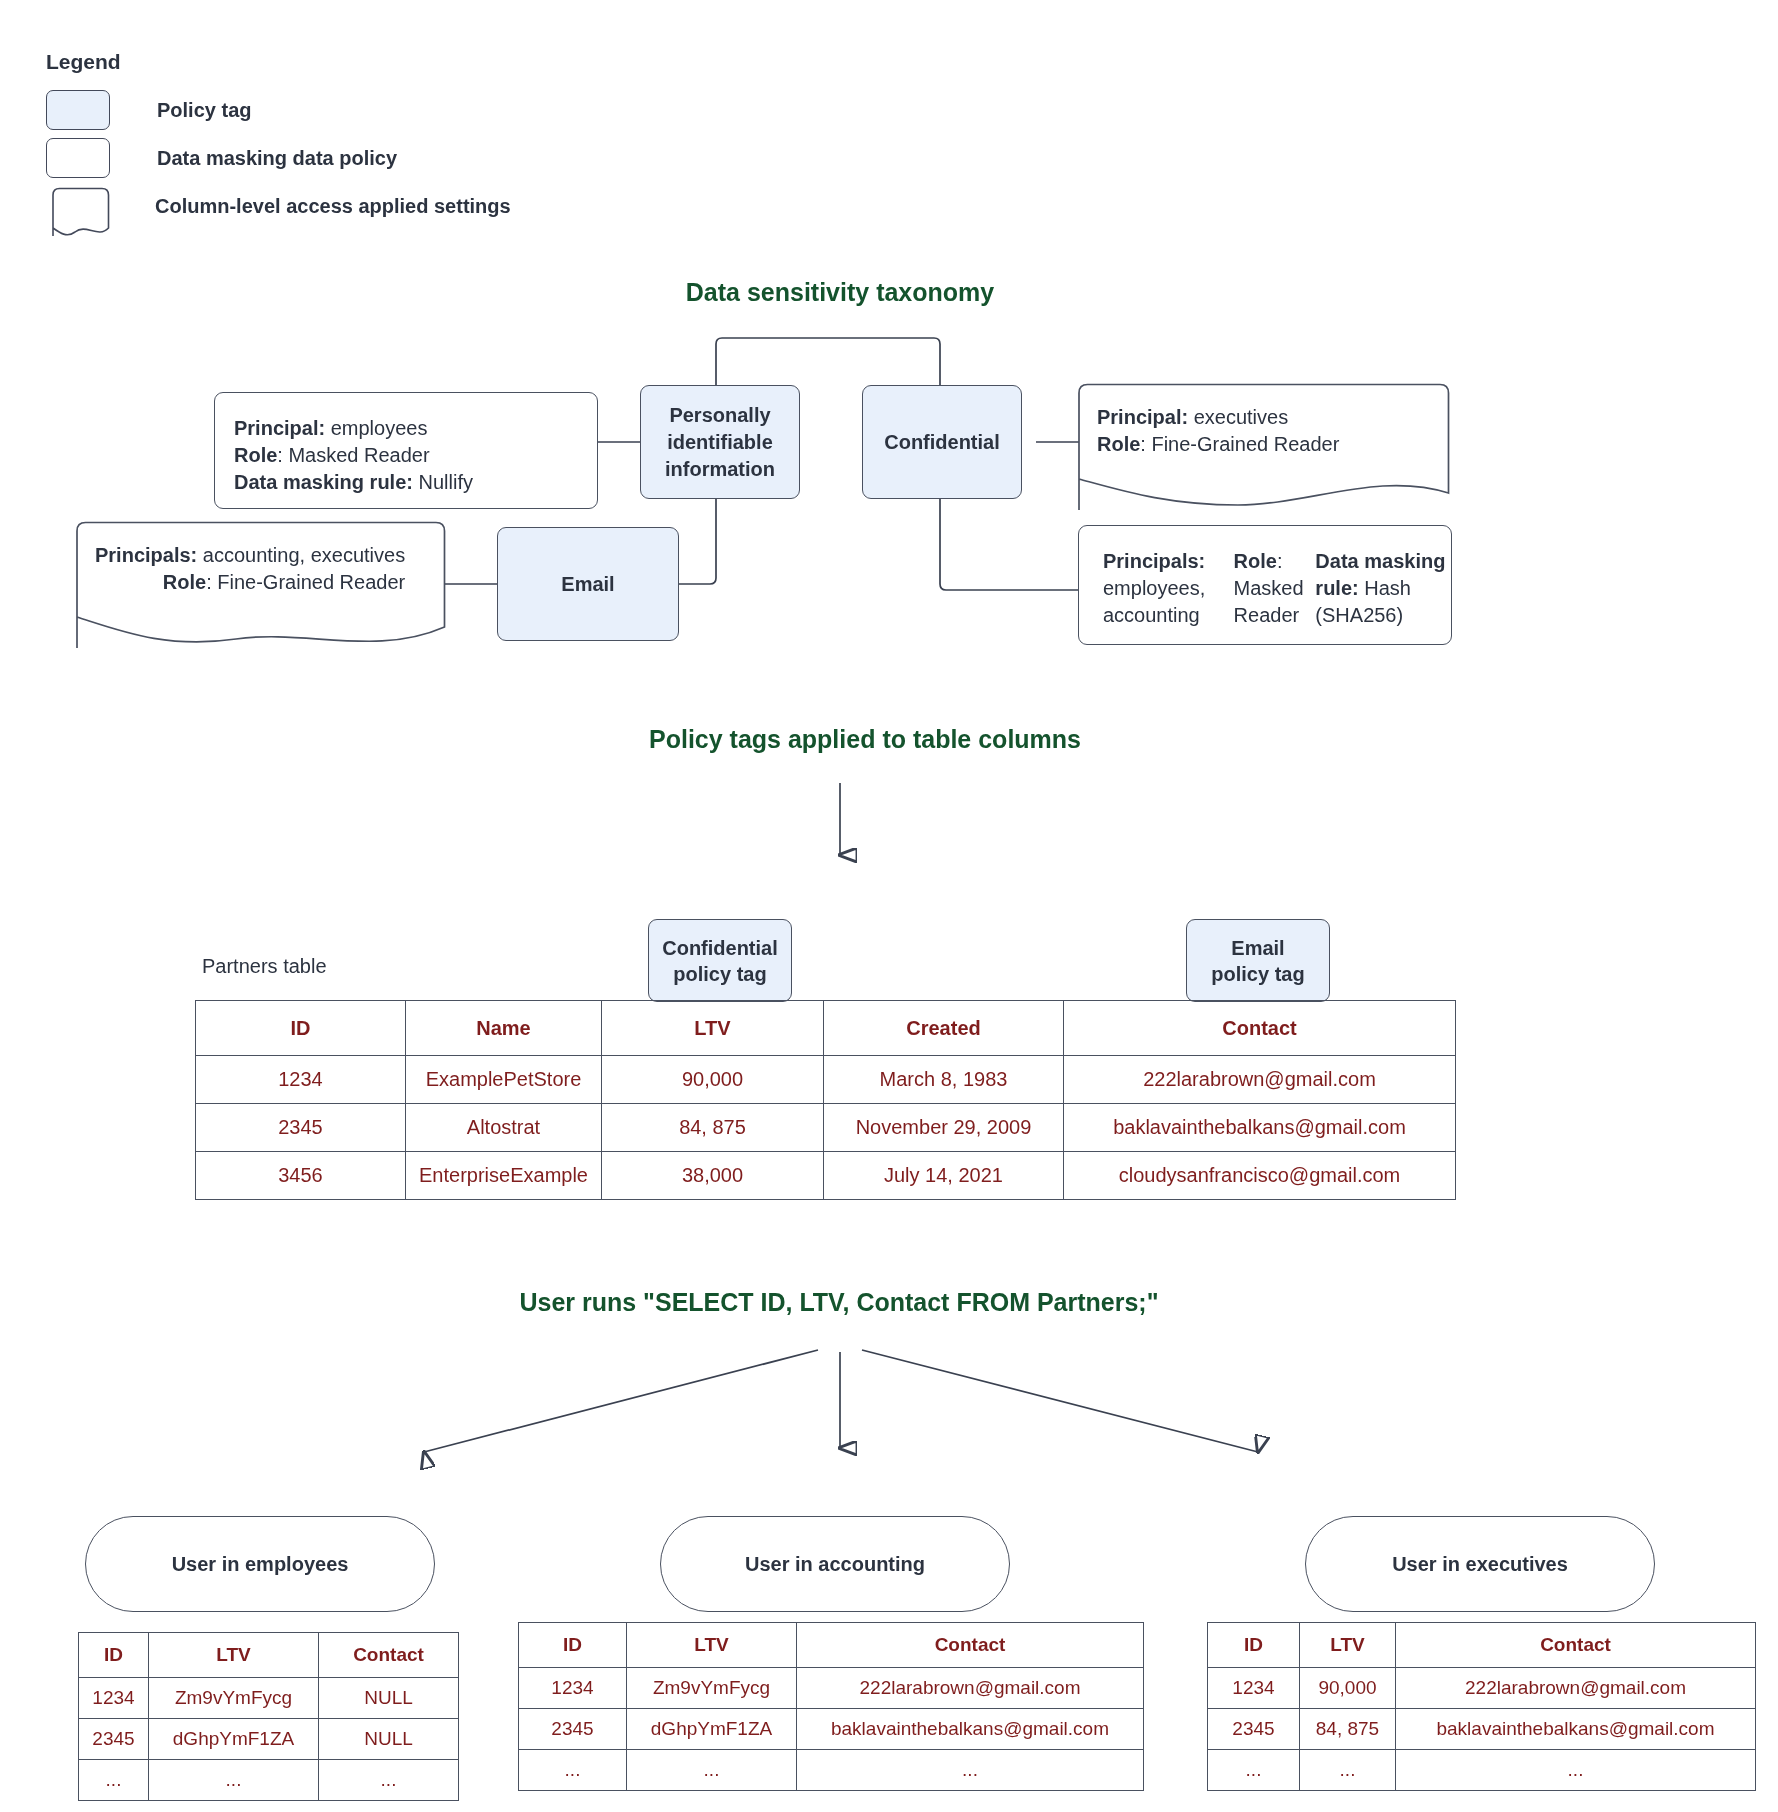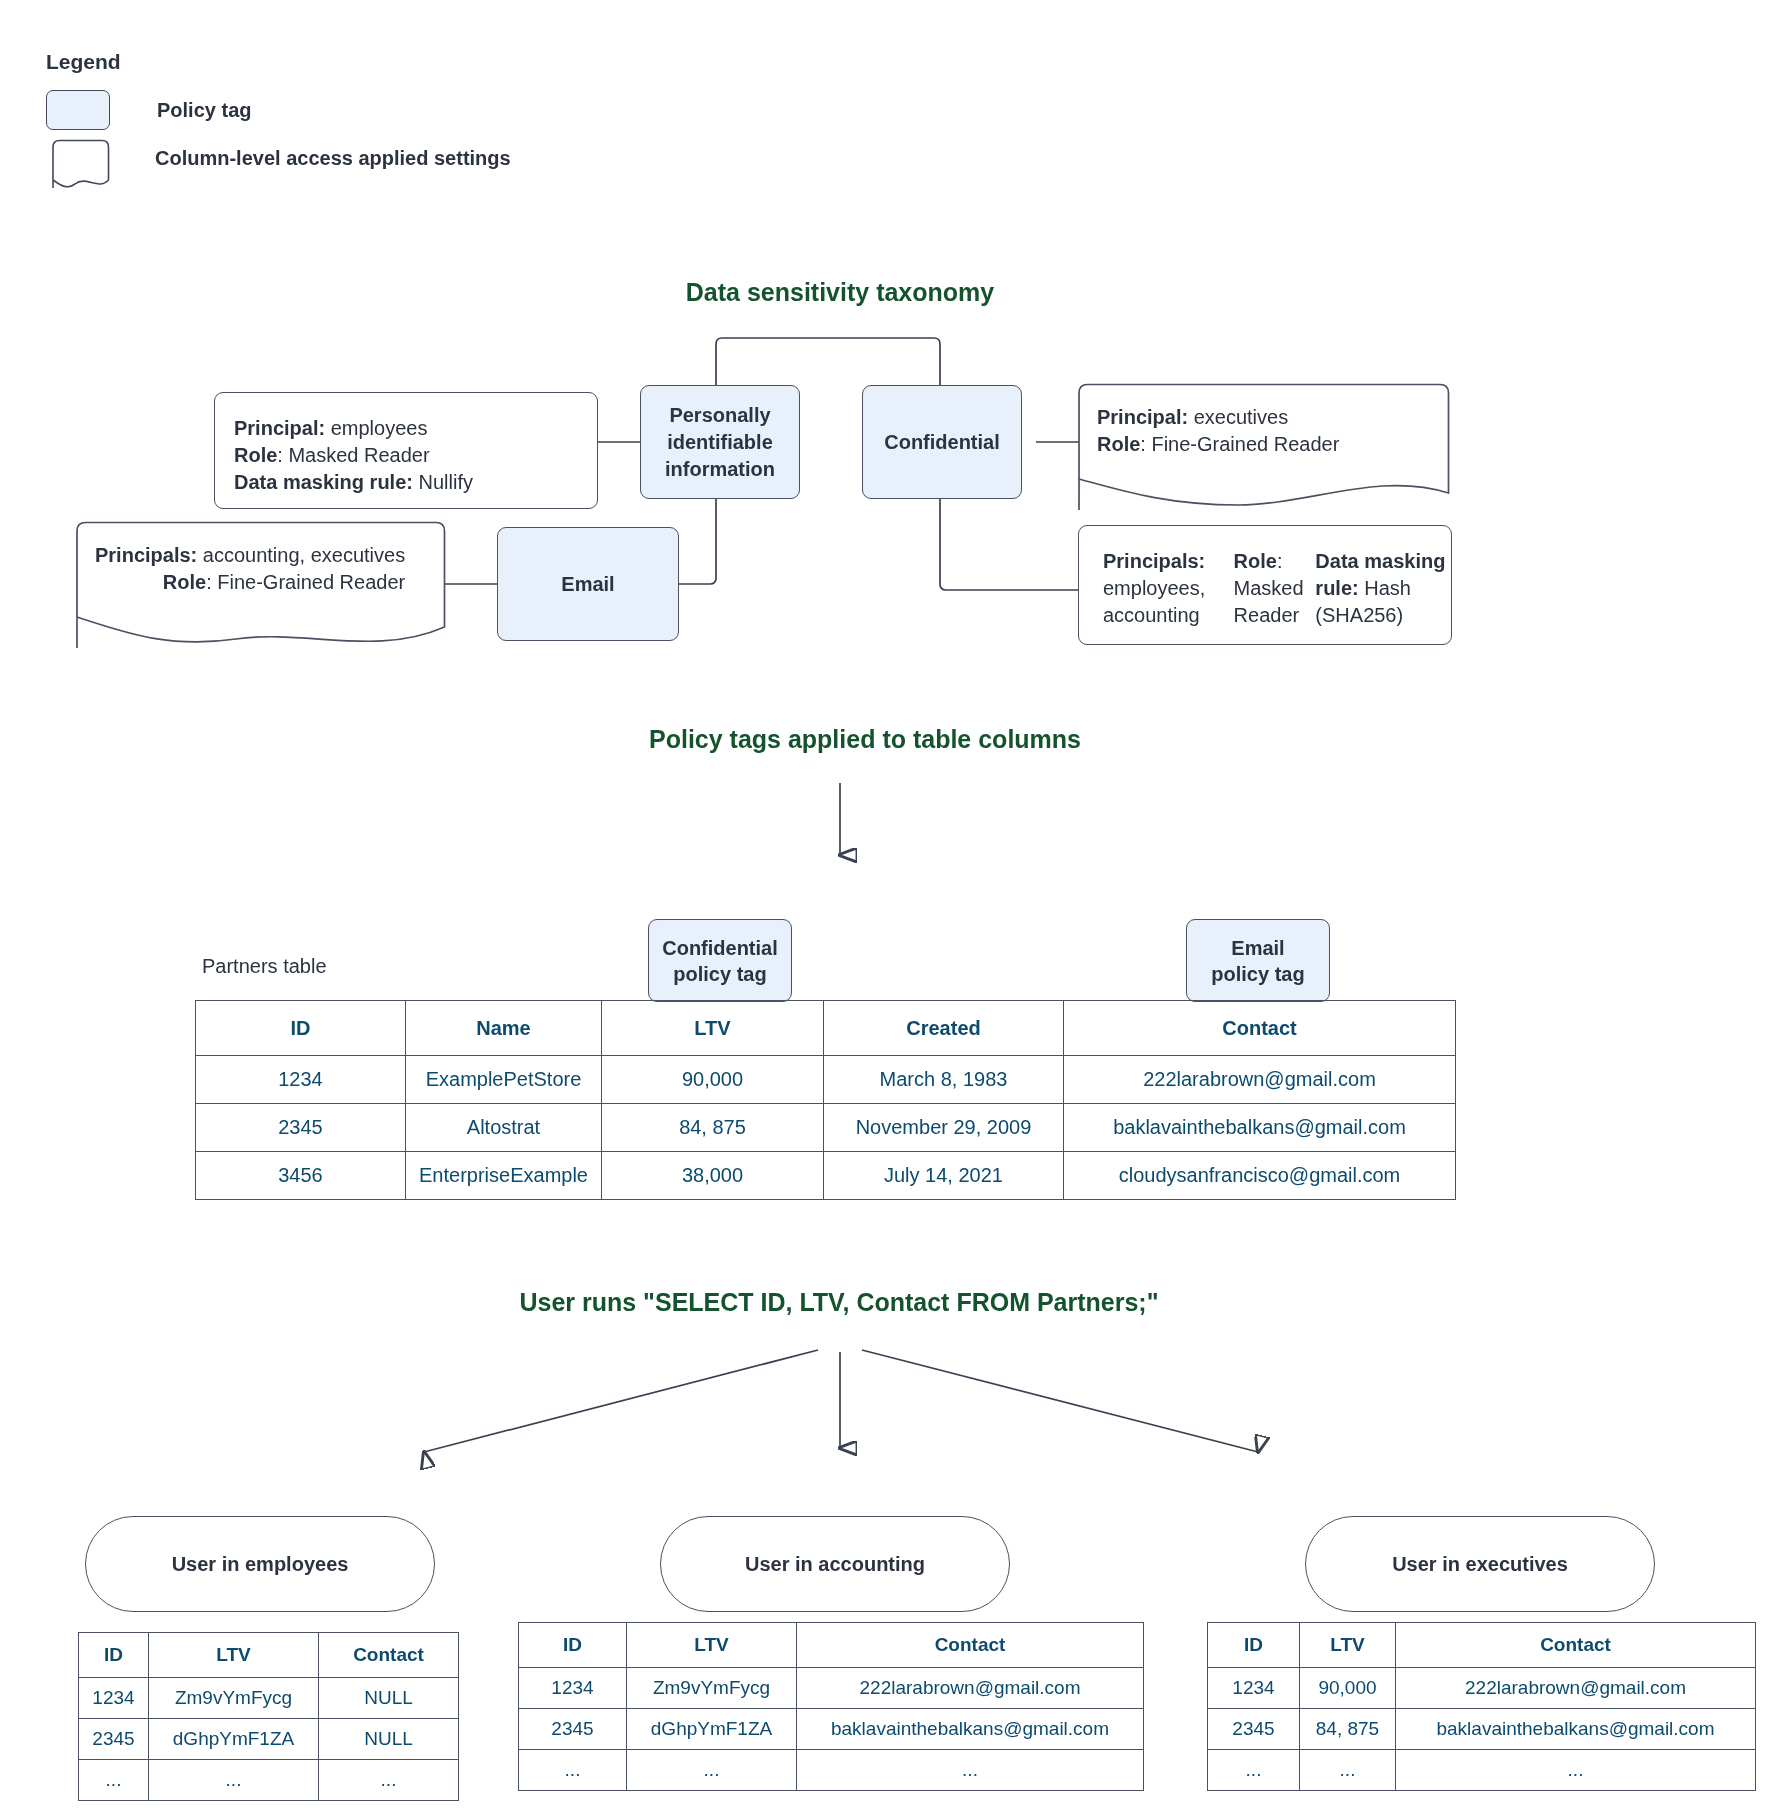--- a/index.html
+++ b/index.html
@@ -98,21 +98,21 @@
 
   
   table.grid {
     border-collapse: collapse;
     font-size: 20px;
     table-layout: fixed;
   }
   table.grid th, table.grid td {
     border: 1.4px solid #4a5160;
     text-align: center;
-    color: #0c4a6e;
+    color: #7f1d1d;
   }
   table.grid th { font-weight: bold; }
 
   
   #partners-table th { height: 52px; }
   #partners-table td { height: 45px; }
 
   .caption {
     font-size: 20px;
     font-weight: normal;
@@ -140,20 +140,24 @@
 <body>
 
 <div class="abs" id="legend">
   <div class="legend-title">Legend</div>
 
   <div class="legend-row">
     <div class="legend-swatch tag"></div>
     <div class="legend-label">Policy tag</div>
   </div>
 
+  <div class="legend-row">
+    <div class="legend-swatch"></div>
+    <div class="legend-label">Data masking data policy</div>
+  </div>
 
   <div class="legend-row">
     <div class="legend-swatch doc">
       <svg width="64" height="50" viewBox="0 0 64 50">
         <path d="M7 49 L7 8 Q7 1.5 13.5 1.5 L56 1.5 Q62.5 1.5 62.5 8 L62.5 41
                  C52 52 40 36 29 45 C21 51 14 46 7 41 Z" fill="#ffffff" stroke="#43495a" stroke-width="1.6"></path>
       </svg>
     </div>
     <div class="legend-label">Column-level access applied settings</div>
   </div>

